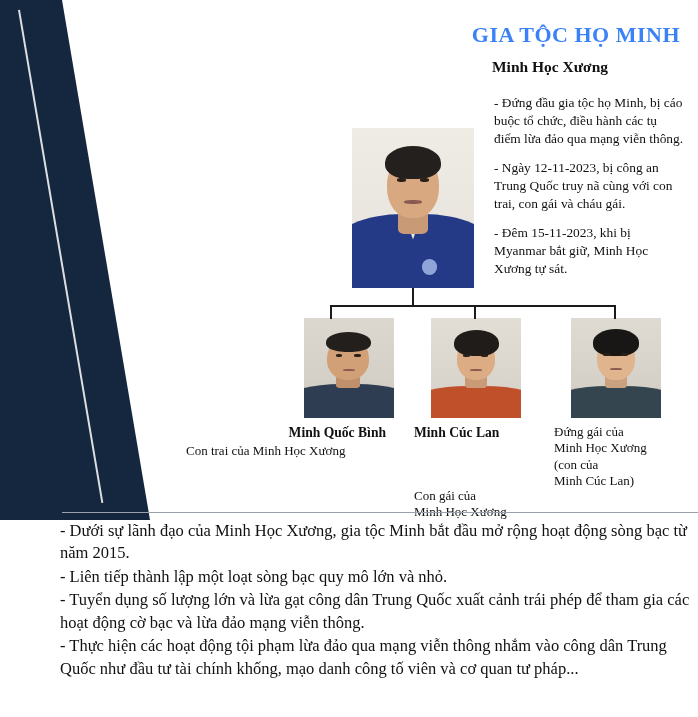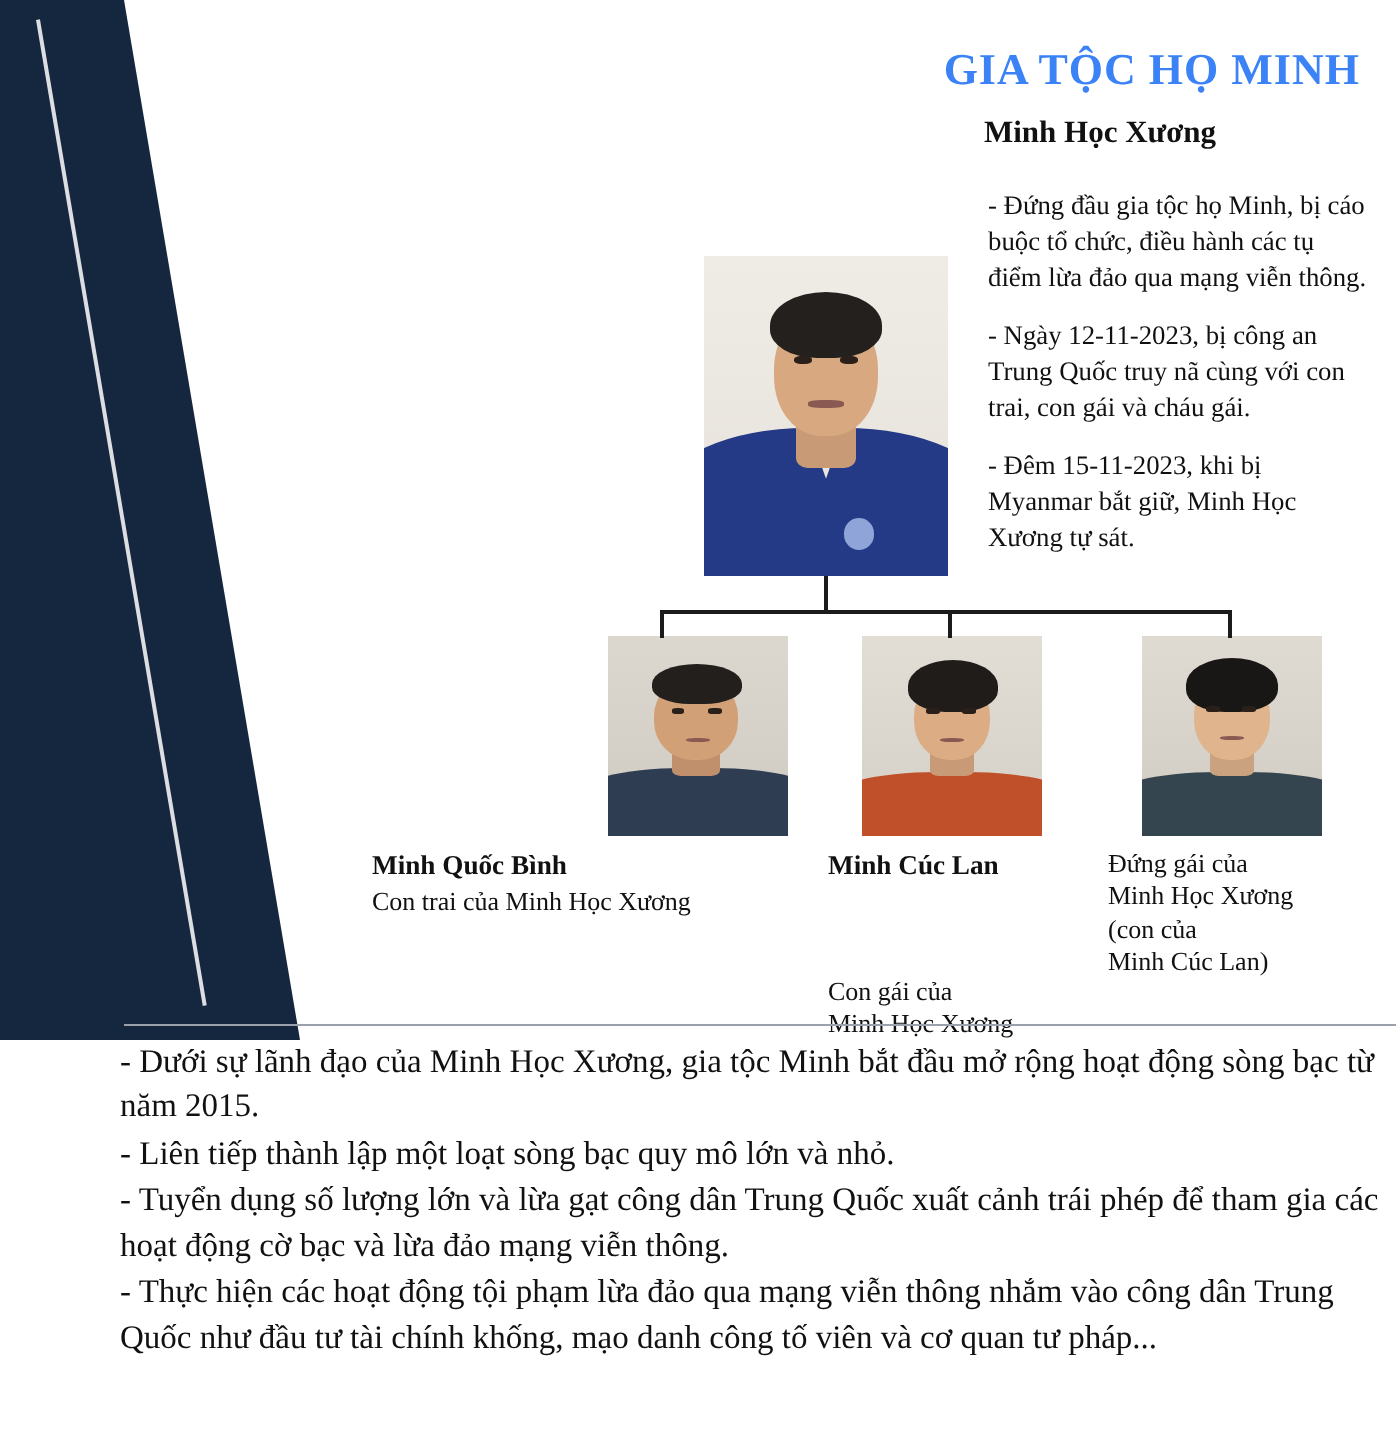--- a/index.html
+++ b/index.html
@@ -118,21 +118,21 @@
     margin-top: 7px;
     line-height: 1.25;
   }
   .child .crel {
     font-size: 13px;
     line-height: 1.26;
     margin-top: 1px;
   }
   .child.c1 { left: 186px; top: 318px; width: 200px; }
   .child.c1 .photo { margin: 0 0 0 118px; }
-  .child.c1 .cname { text-align: left; padding-left: 0; }
+  .child.c1 .cname { text-align: right; padding-left: 0; }
   .child.c2 { left: 414px; top: 318px; }
   .child.c3 { left: 554px; top: 318px; }
 
   .child.c1 .txt { width: 200px; }
   .child .txt { margin-top: 6px; }
 
   
   .bottom-rule {
     position: absolute;
     left: 62px;

